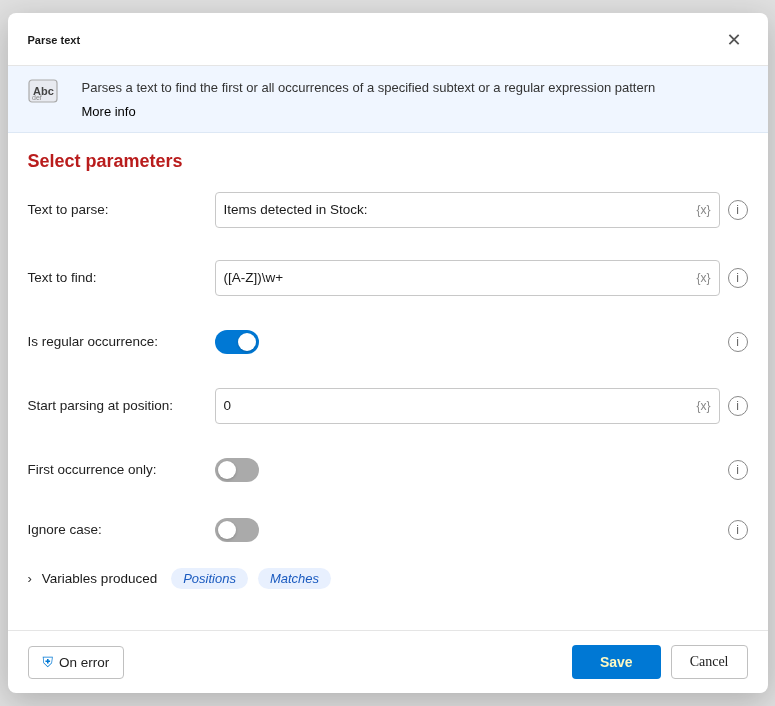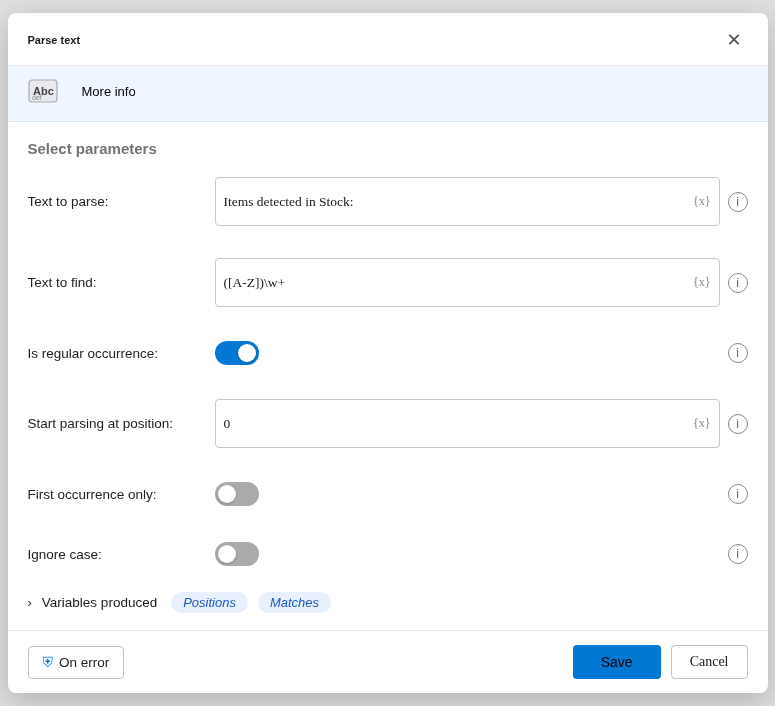--- a/index.html
+++ b/index.html
@@ -65,23 +65,23 @@
       line-height: 1.5;
     }
     .more-info-link {
       color: #000000;
       text-decoration: none;
       font-size: 13px;
       display: inline-block;
       margin-top: 6px;
     }
     .section-title {
-      font-size: 15px;
+      font-size: 18px;
       font-weight: 600;
-      color: #737373;
+      color: #b91c1c;
       padding: 18px 8px 10px 20px;
     }
     .params-section {
       padding: 0 20px;
       display: flex;
       flex-direction: column;
       gap: 12px;
     }
     .param-row {
       display: flex;
@@ -103,22 +103,21 @@
       gap: 8px;
     }
     .text-input-wrapper {
       flex: 1;
       display: flex;
       align-items: center;
       border: 1.5px solid #c8c8c8;
       border-radius: 4px;
       background: #fff;
       padding: 0 8px;
-      height: 49px;
-      font-family: Liberation Serif, serif;
+      height: 36px;
     }
     .text-input-wrapper input {
       flex: 1;
       border: none;
       outline: none;
       font-size: 13.5px;
       color: #1a1a1a;
       background: transparent;
       font-family: inherit;
     }
@@ -216,26 +215,26 @@
       color: #222;
       cursor: pointer;
       font-family: inherit;
     }
     .footer-right {
       display: flex;
       gap: 10px;
     }
     .save-btn {
       background: #0078d4;
-      color: #000000;
+      color: #fef9c3;
       border: none;
       border-radius: 4px;
       padding: 8px 28px;
       font-size: 14px;
-      font-weight: 400;
+      font-weight: 700;
       cursor: pointer;
       font-family: inherit;
     }
     .cancel-btn {
       background: #fff;
       color: #222;
       border: 1.5px solid #c0c0c0;
       border-radius: 4px;
       padding: 8px 18px;
       font-size: 14px;
@@ -259,20 +258,21 @@
 
   <div class="info-banner">
     <span class="info-banner-icon">
       <svg width="30" height="24" viewBox="0 0 30 24" fill="none" xmlns="http://www.w3.org/2000/svg">
         <rect x="1" y="1" width="28" height="22" rx="3" fill="#e8eaf0" stroke="#aaa" stroke-width="1.2"></rect>
         <text x="5" y="16" font-size="11" font-family="Arial" fill="#444" font-weight="bold">Abc</text>
         <text x="4" y="21" font-size="7" font-family="Arial" fill="#888">def</text>
       </svg>
     </span>
     <div>
+      <div class="info-banner-text">Parses a text to find the first or all occurrences of a specified subtext or a regular expression pattern</div>
       <a class="more-info-link" href="#">More info</a>
     </div>
   </div>
 
   <div class="section-title">Select parameters</div>
 
   <div class="params-section">
 
     <div class="param-row">
       <span class="param-label">Text to parse:</span>

